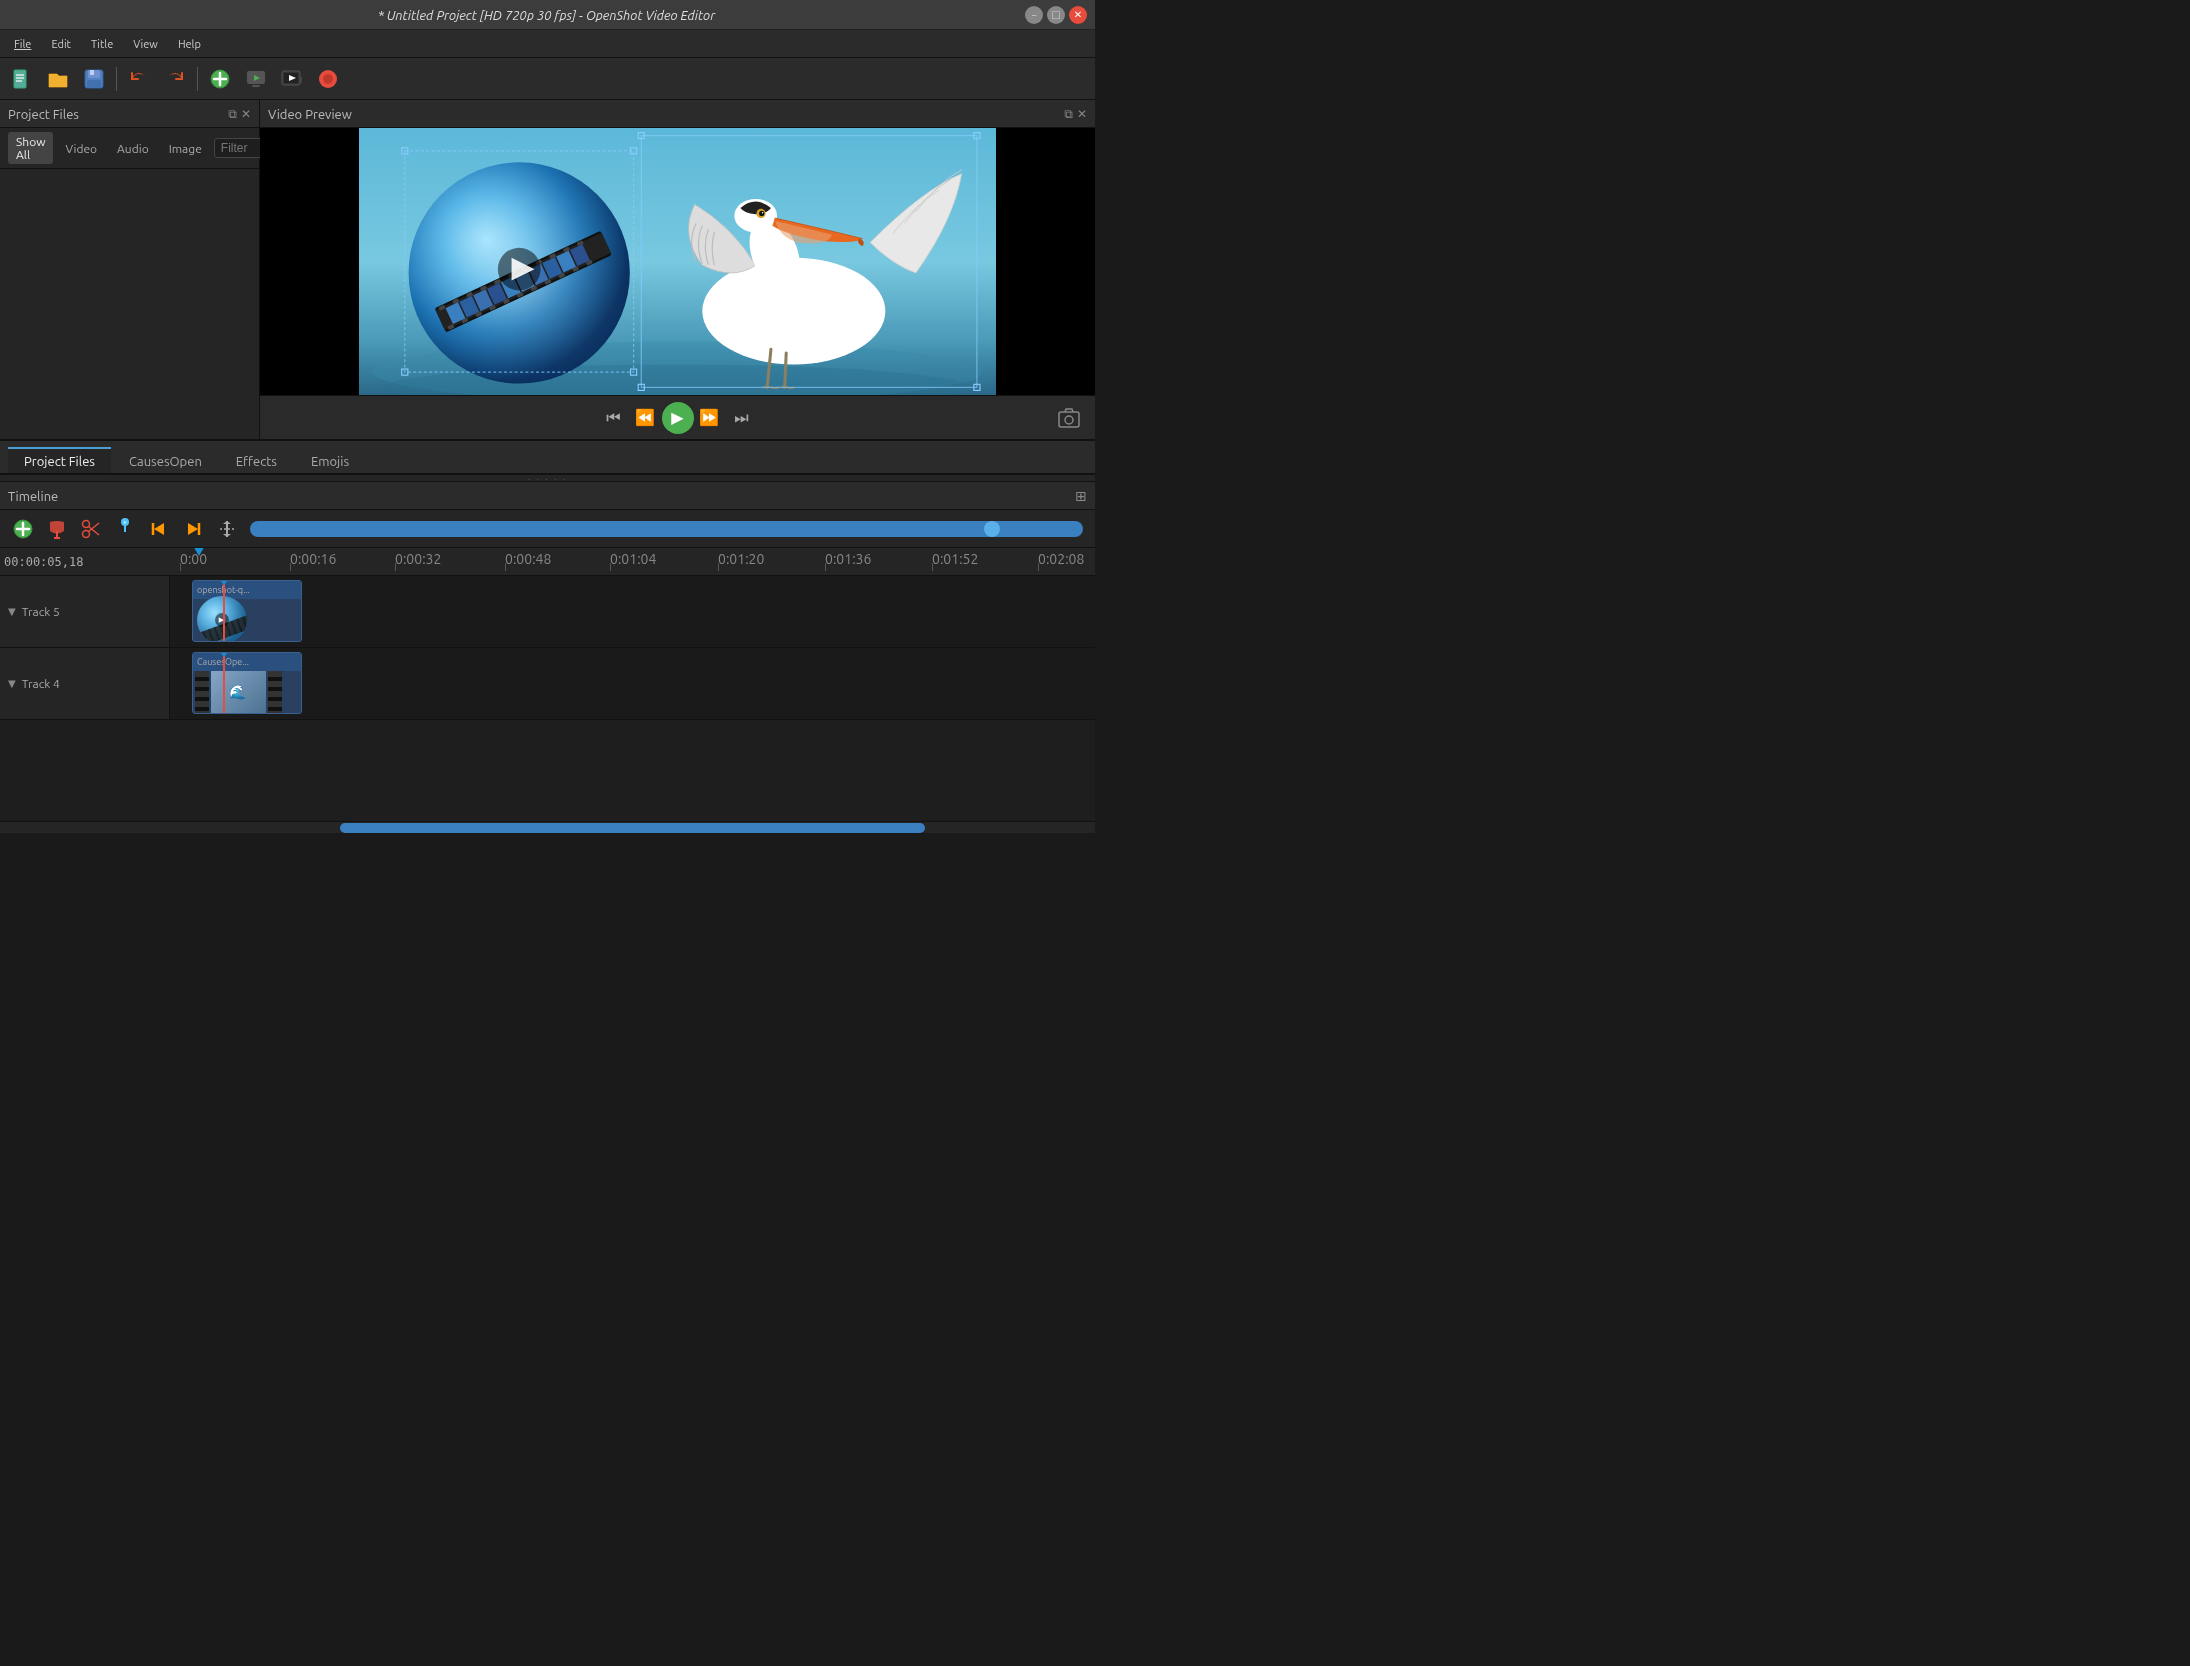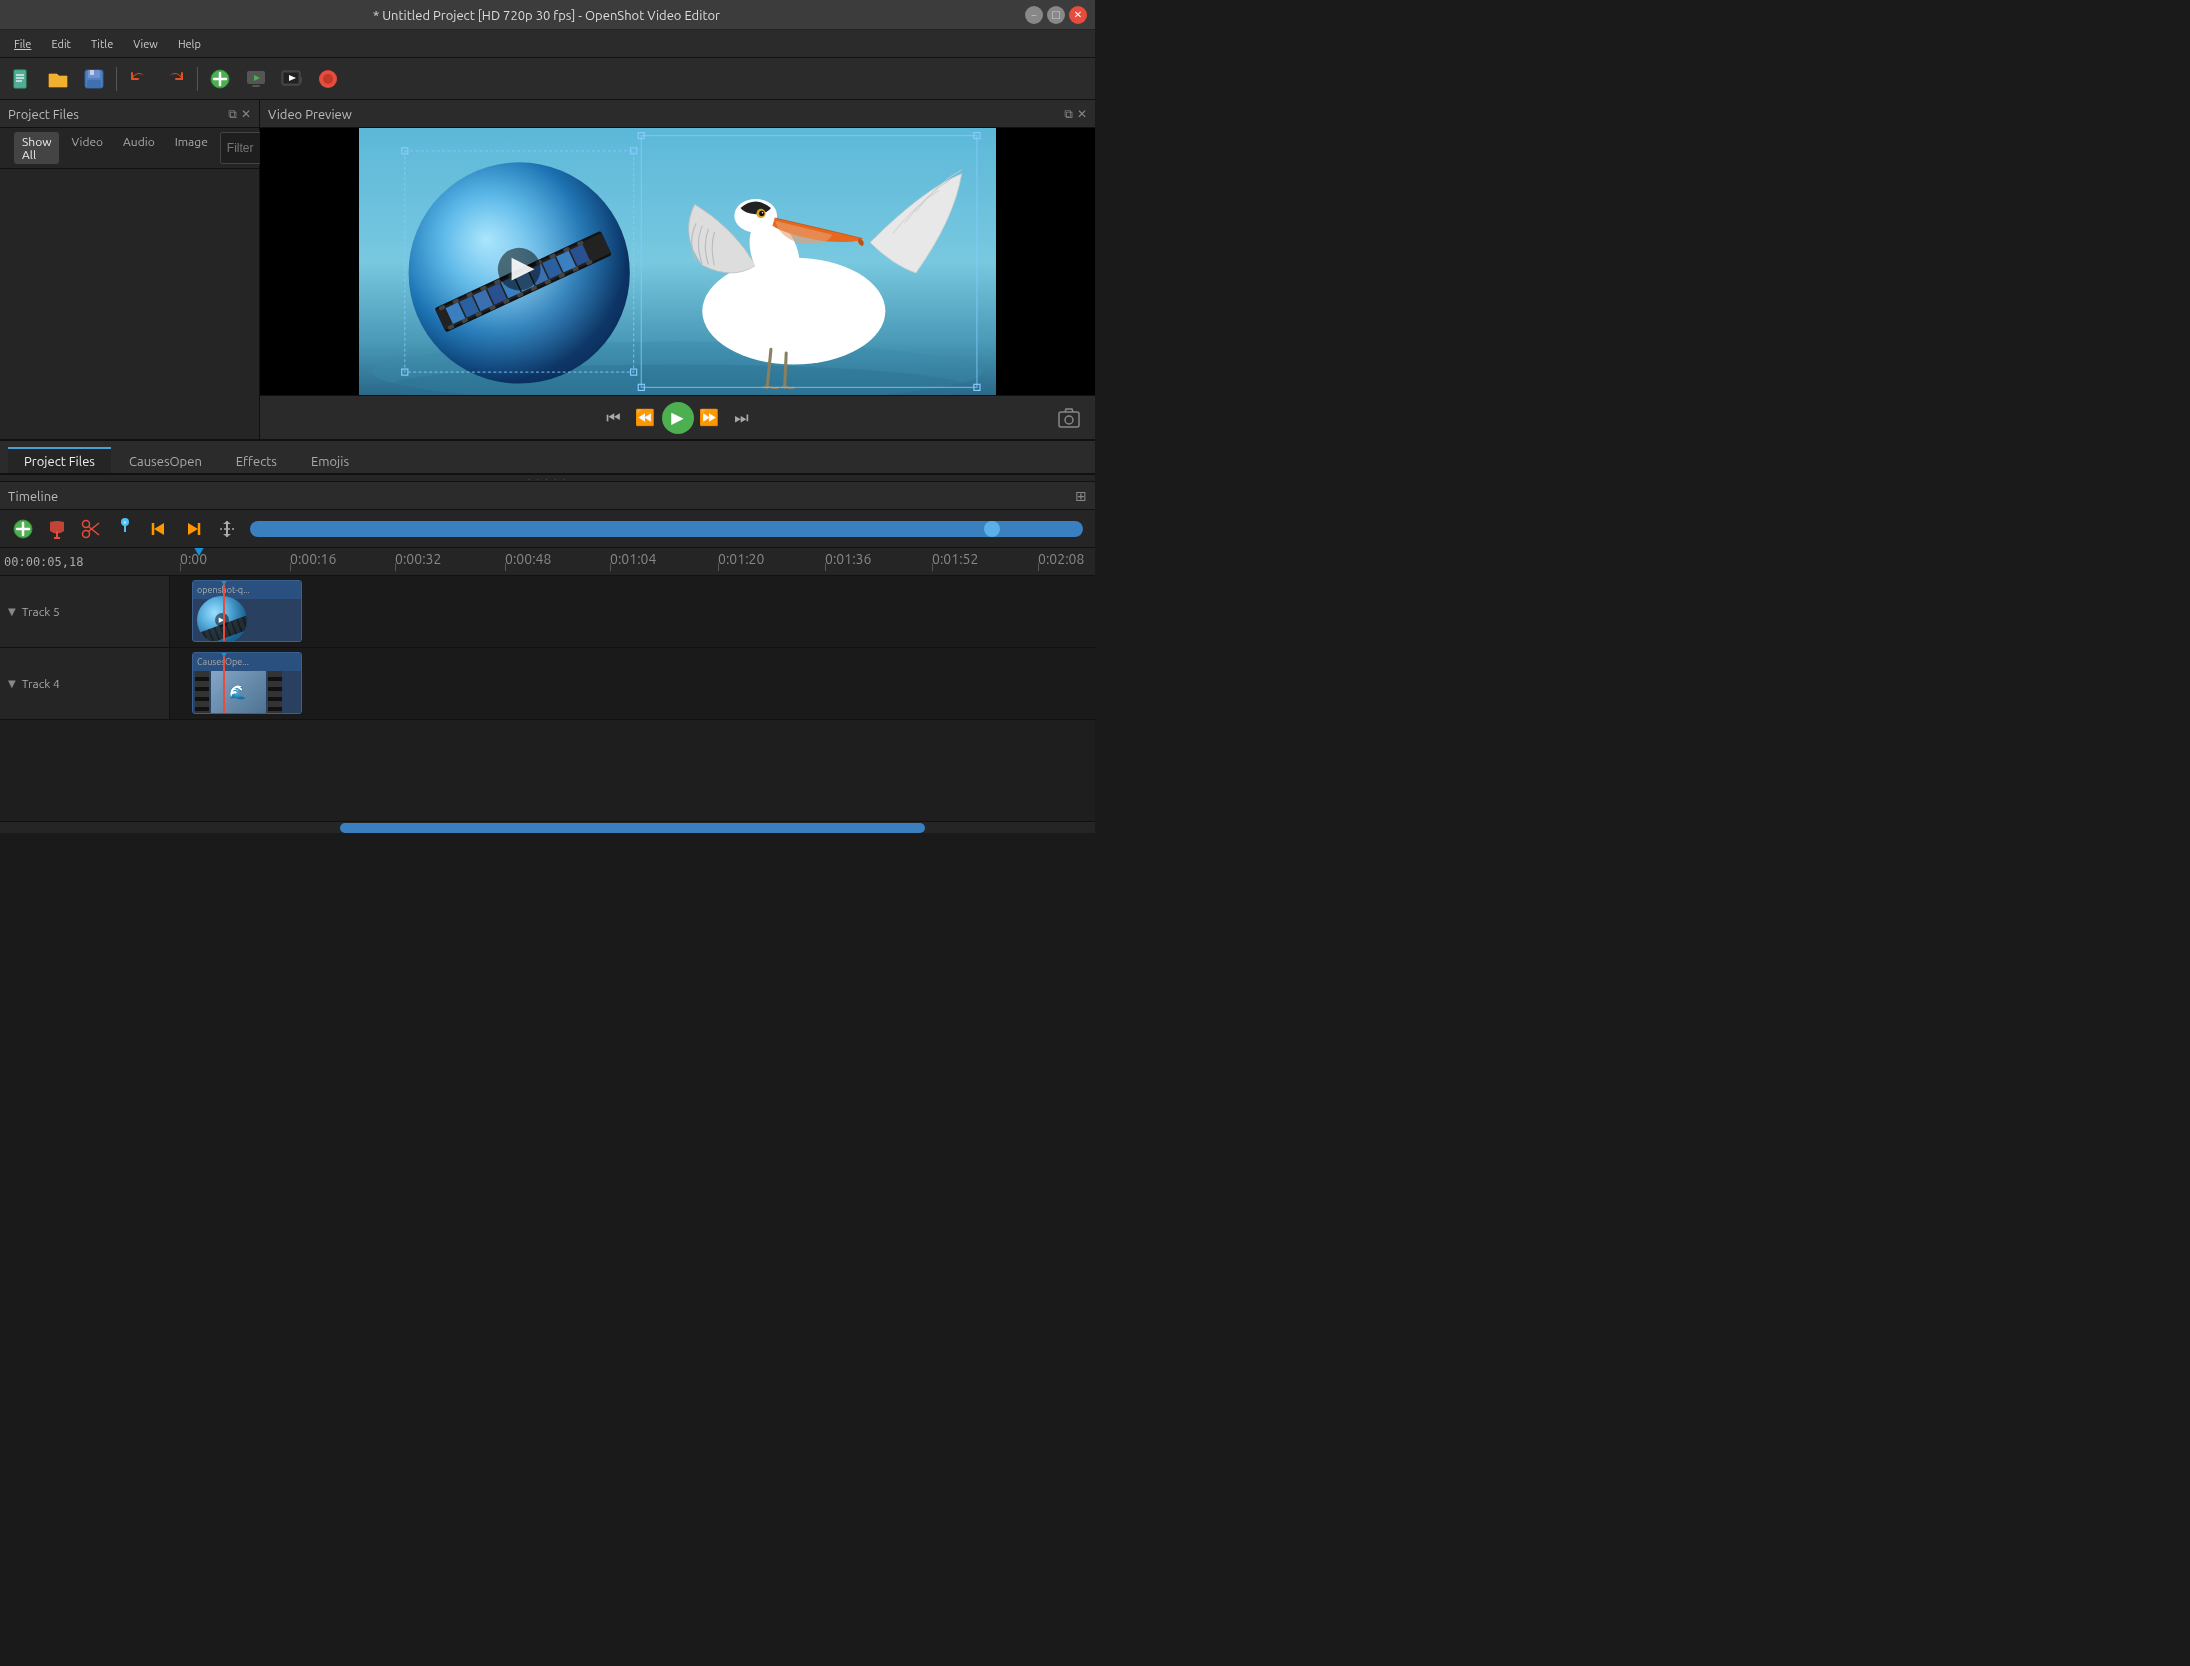--- a/index.html
+++ b/index.html
@@ -16,20 +16,21 @@
 
     
     #titlebar {
       background: #3c3c3c;
       height: 30px;
       display: flex;
       align-items: center;
       justify-content: space-between;
       padding: 4px 8px;
       border-bottom: 1px solid #222;
+      font-style: italic;
     }
     #titlebar-title {
       flex: 1;
       text-align: center;
       font-size: 13px;
       color: #ddd;
     }
     #titlebar-controls {
       display: flex;
       gap: 4px;
@@ -117,21 +118,22 @@
       color: #bbb;
     }
     #left-panel-header-icons {
       display: flex;
       gap: 4px;
       font-size: 12px;
       color: #888;
     }
     #filter-bar {
       display: flex;
-      padding: 4px 14px;
+      align-items: center;
+      padding: 4px 8px;
       gap: 4px;
       background: #252525;
       border-bottom: 1px solid #111;
     }
     .filter-tab {
       padding: 3px 8px;
       border-radius: 3px;
       cursor: pointer;
       font-size: 12px;
       color: #aaa;

